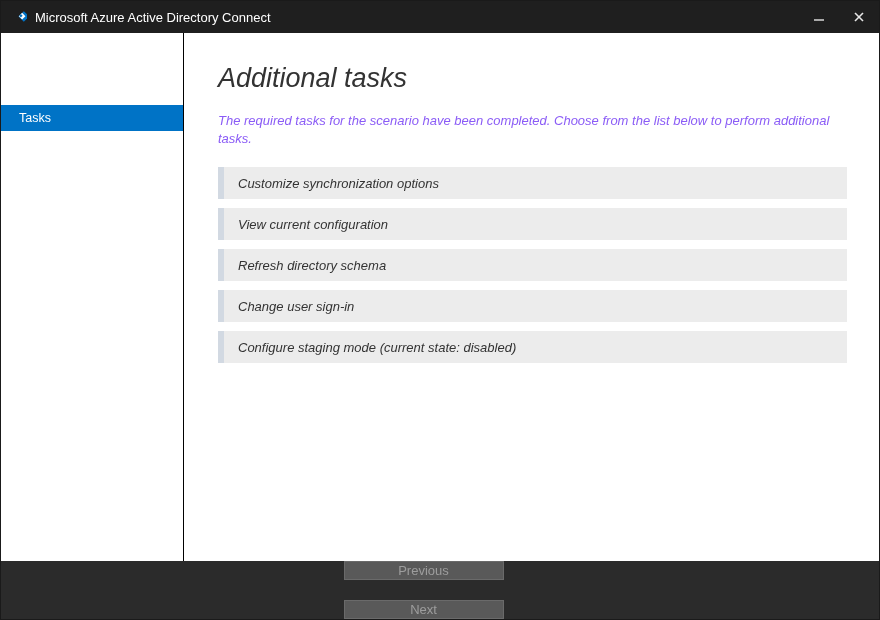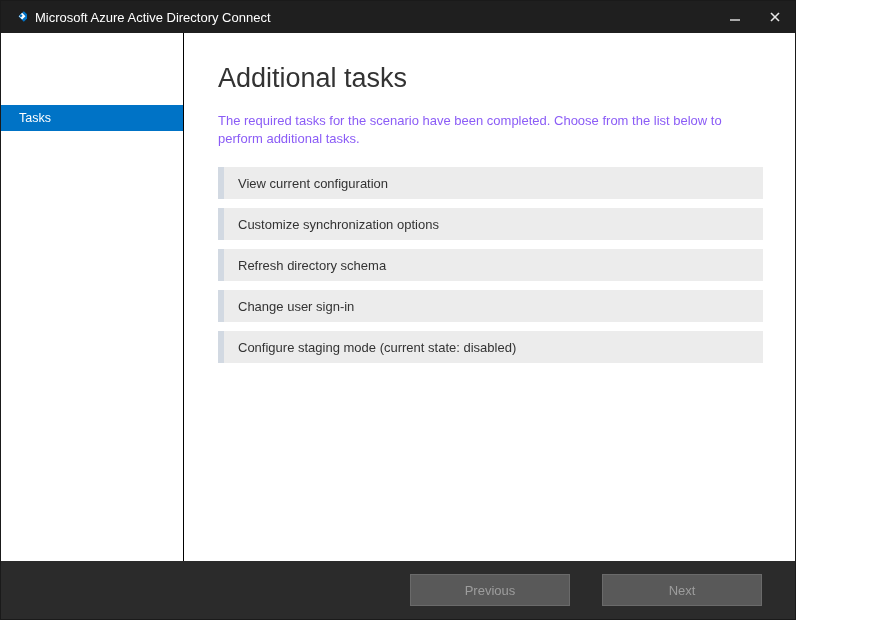--- a/index.html
+++ b/index.html
@@ -1,33 +1,33 @@
 <!DOCTYPE html>
 <html><head>
   <meta charset="utf-8">
   <style>
     * { box-sizing: border-box; margin: 0; padding: 0; }
     html, body { width: 880px; height: 620px; font-family: "Segoe UI", Arial, sans-serif; overflow: hidden; background: #fff; }
-    .window { width: 796px; height: 620px; border: 1px solid #1a1a1a; display: flex; flex-direction: column; }
+    .window { width: 880px; height: 620px; border: 1px solid #1a1a1a; display: flex; flex-direction: column; }
     .titlebar { height: 32px; background: #1f1f1f; display: flex; align-items: center; color: #fff; padding-left: 8px; }
     .titlebar-icon { width: 18px; height: 18px; margin-right: 8px; flex-shrink: 0; }
     .titlebar-text { font-size: 13px; flex: 1; }
     .win-controls { display: flex; height: 100%; }
     .win-btn { width: 40px; display: flex; align-items: center; justify-content: center; color: #e6e6e6; font-size: 14px; }
     .win-btn svg { width: 12px; height: 12px; }
     .body-row { flex: 1; display: flex; min-height: 0; }
     .sidebar { width: 183px; border-right: 1px solid #000; background: #fff; padding-top: 44px; }
     .sidebar-item { height: 26px; display: flex; align-items: center; padding-left: 18px; font-size: 12.5px; color: #fff; background: #0073c6; margin-top: 28px; }
-    .main { flex: 1; padding: 30px 32px 0 34px; }
+    .main { flex: 1; padding: 30px 32px 0 34px; font-style: italic; }
     .page-title { font-size: 27px; font-weight: 300; color: #333; margin-bottom: 18px; }
     .intro { font-size: 13px; color: #8b5cf6; line-height: 1.35; margin-bottom: 20px; }
     .task-list { display: flex; flex-direction: column; gap: 9px; }
     .task-item { height: 32px; background: #ececec; display: flex; align-items: center; font-size: 13px; color: #333; cursor: pointer; }
     .task-accent { width: 6px; height: 100%; background: #d2d9e2; margin-right: 14px; }
-    .footer { height: 58px; background: #2b2b2b; display: flex; align-items: center; justify-content: flex-end; padding-right: 33px; gap: 32px; }
+    .footer { height: 58px; background: #2b2b2b; display: flex; align-items: center; justify-content: flex-end; padding-right: 33px; gap: 20px; flex-direction: column; }
     .footer-btn { width: 160px; height: 32px; background: #595959; color: #9d9d9d; border: 1px solid #6a6a6a; font-size: 13px; display: flex; align-items: center; justify-content: center; cursor: default; }
   </style>
 </head>
 <body>
 
 <div class="window">
   <div class="titlebar">
     <span class="titlebar-icon">
       <svg viewBox="0 0 24 24">
         <rect x="12" y="1" width="10" height="10" transform="rotate(45 12 12)" fill="#0073c6"></rect>
@@ -57,25 +57,25 @@
         <span>Tasks</span>
       </div>
     </div>
 
     <div class="main">
       <h1 class="page-title">Additional tasks</h1>
       <p class="intro">The required tasks for the scenario have been completed. Choose from the list below to perform additional tasks.</p>
       <div class="task-list">
         <div class="task-item">
           <div class="task-accent"></div>
-          <span>View current configuration</span>
+          <span>Customize synchronization options</span>
         </div>
         <div class="task-item">
           <div class="task-accent"></div>
-          <span>Customize synchronization options</span>
+          <span>View current configuration</span>
         </div>
         <div class="task-item">
           <div class="task-accent"></div>
           <span>Refresh directory schema</span>
         </div>
         <div class="task-item">
           <div class="task-accent"></div>
           <span>Change user sign-in</span>
         </div>
         <div class="task-item">

